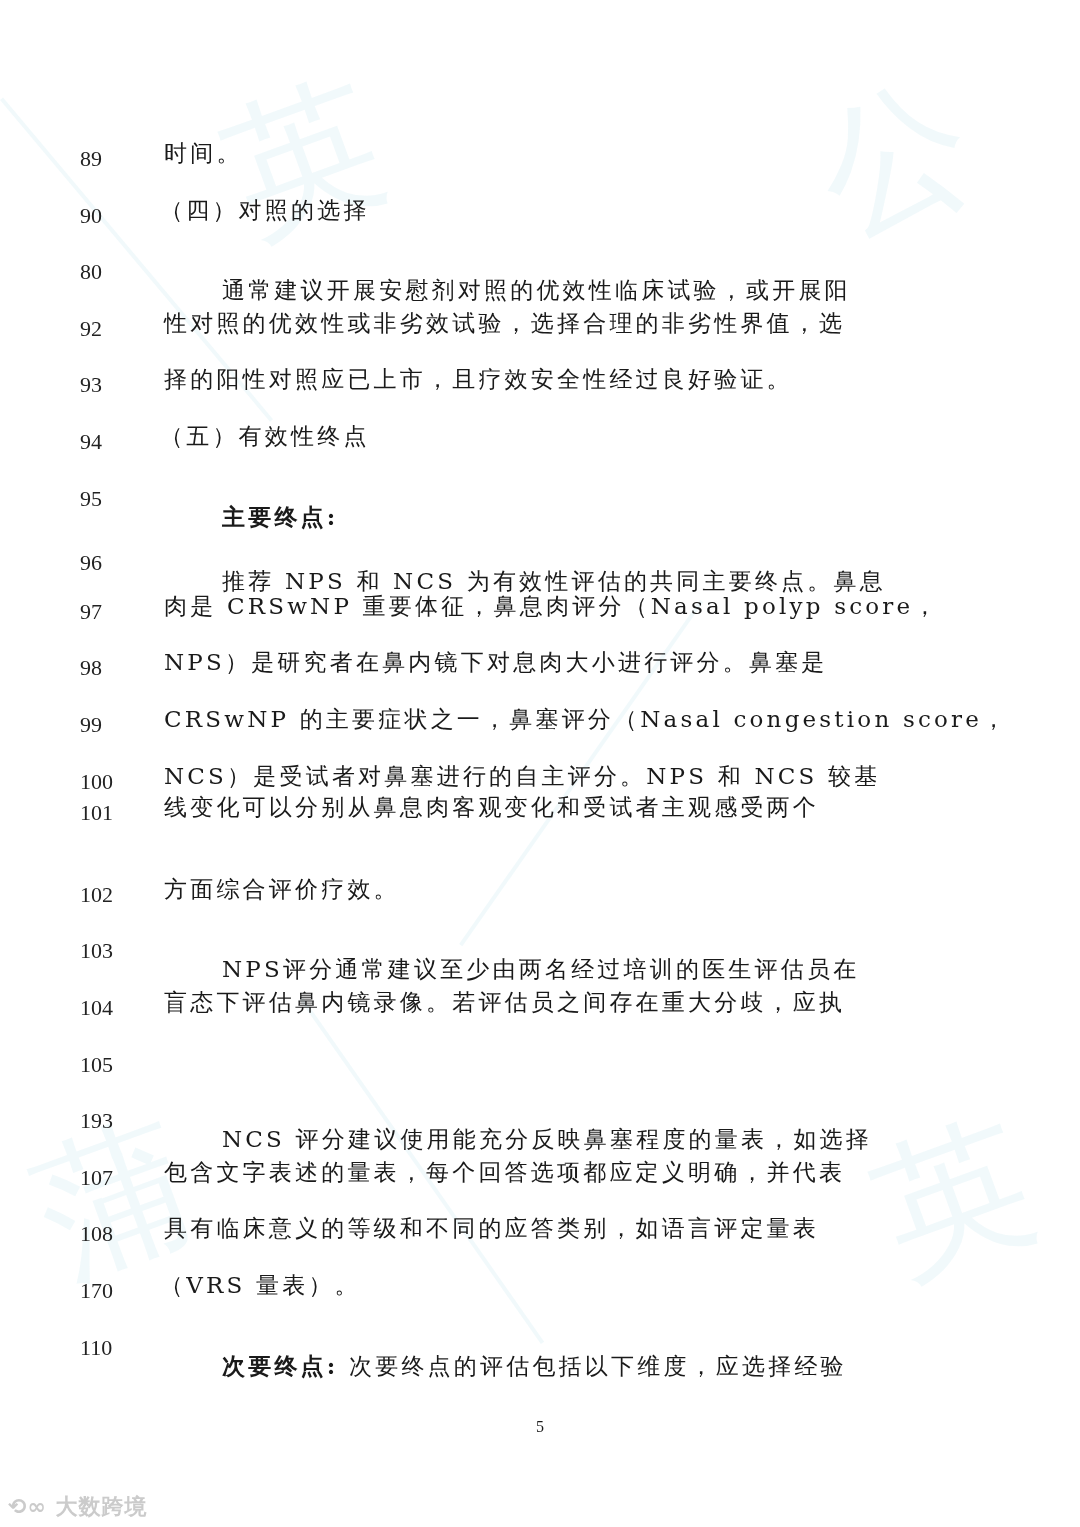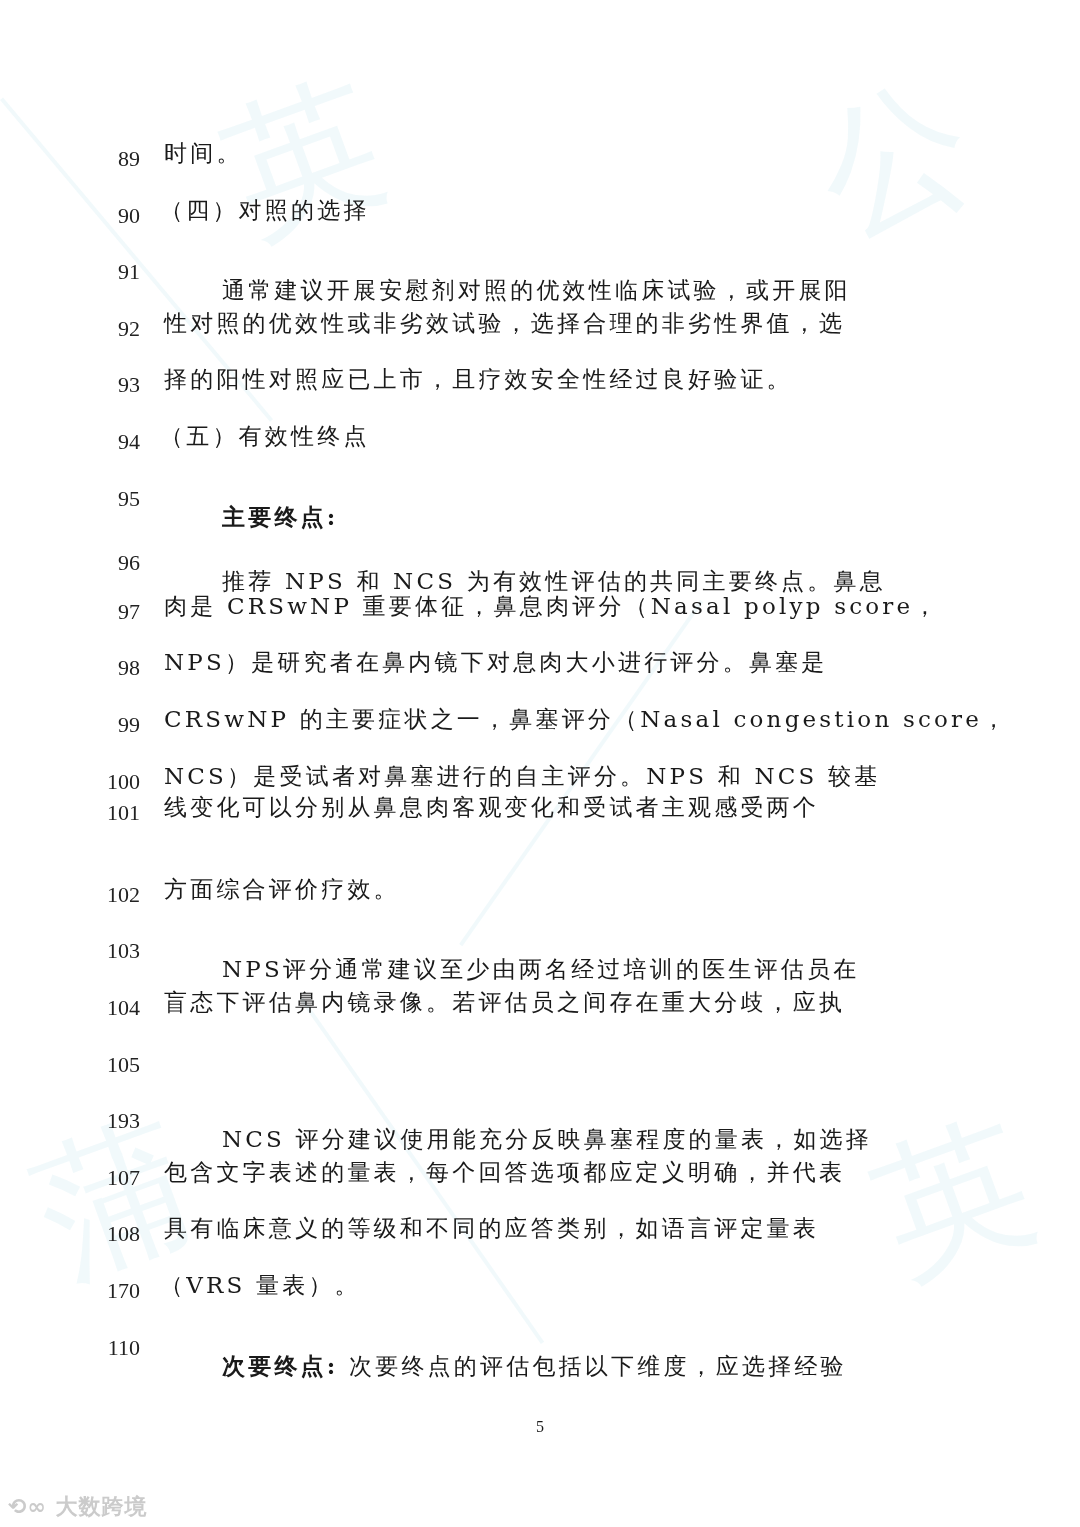--- a/index.html
+++ b/index.html
@@ -5,21 +5,21 @@
     html, body { margin: 0; padding: 0; }
     body {
       width: 1080px; height: 1527px; position: relative; overflow: hidden;
       background: #ffffff;
       font-family: "DejaVu Serif", "Liberation Serif", serif;
       color: #1a1a1a;
     }
     .wm { position: absolute; color: rgba(120,200,220,0.10); font-size: 150px; font-family: "DejaVu Sans", sans-serif; pointer-events: none; user-select: none; }
     .wm-line { position: absolute; border-left: 4px solid rgba(120,200,220,0.10); height: 420px; transform-origin: top left; pointer-events: none; }
     .line { position: absolute; left: 0; width: 1080px; height: 56px; }
-    .ln { position: absolute; left: 80px; width: 60px; text-align: right; font-family: "Liberation Serif", serif; font-size: 22px; top: 16px; color: #222; }
+    .ln { position: absolute; left: 80px; width: 60px; font-family: "Liberation Serif", serif; font-size: 22px; top: 16px; color: #222; }
     .tx { position: absolute; left: 164px; top: 8px; font-size: 23px; letter-spacing: 3.2px; white-space: nowrap; }
     .tx.indent { left: 222px; margin-top: 24px; }
     .tx.paren { left: 160px; }
     .bold { font-weight: bold; }
     .pageno { position: absolute; left: 0; width: 1080px; top: 1418px; text-align: center; font-family: "Liberation Serif", serif; font-size: 16px; }
     .logo { position: absolute; left: 8px; top: 1492px; font-family: "DejaVu Sans", sans-serif; font-size: 22px; color: rgba(160,160,160,0.55); font-weight: bold; letter-spacing: 1px; }
   </style>
 </head>
 <body>
 
@@ -36,21 +36,21 @@
 <div id="doc">
     <div class="line" style="top: 130px;">
       <span class="ln">89</span>
       <span class="tx">时间。</span>
     </div>
     <div class="line" style="top: 186.6px;">
       <span class="ln">90</span>
       <span class="tx paren">（四）对照的选择</span>
     </div>
     <div class="line" style="top: 243.2px;">
-      <span class="ln">91</span>
+      <span class="ln">80</span>
       <span class="tx indent">通常建议开展安慰剂对照的优效性临床试验，或开展阳</span>
     </div>
     <div class="line" style="top: 299.8px;">
       <span class="ln">92</span>
       <span class="tx">性对照的优效性或非劣效试验，选择合理的非劣性界值，选</span>
     </div>
     <div class="line" style="top: 356.4px;">
       <span class="ln">93</span>
       <span class="tx">择的阳性对照应已上市，且疗效安全性经过良好验证。</span>
     </div>

